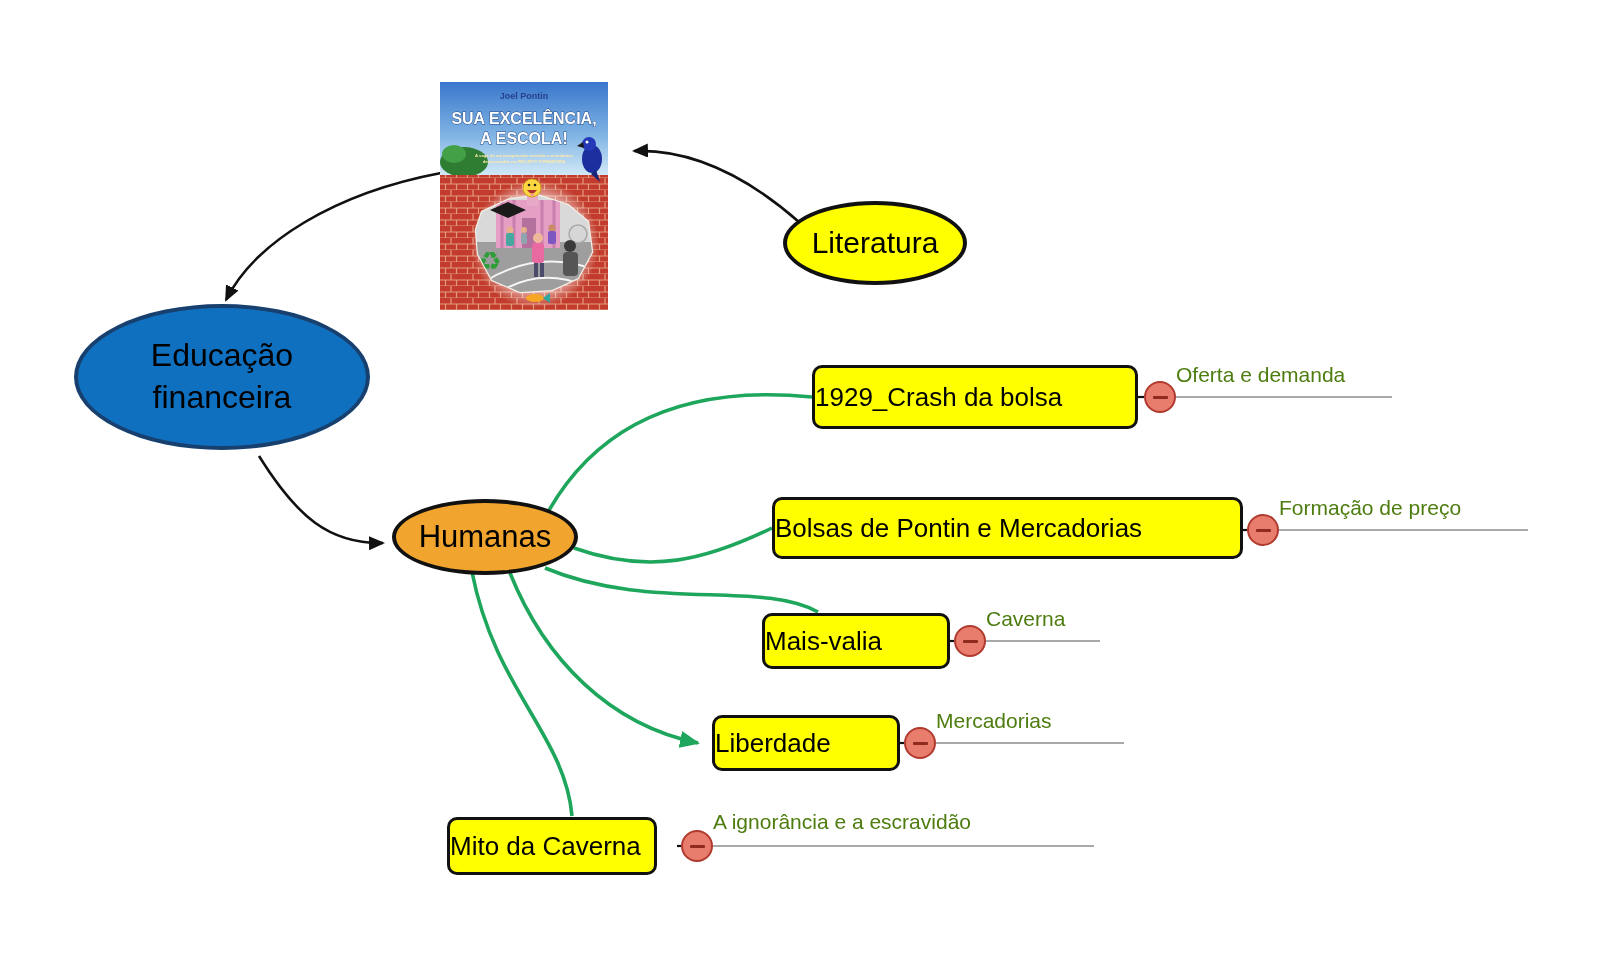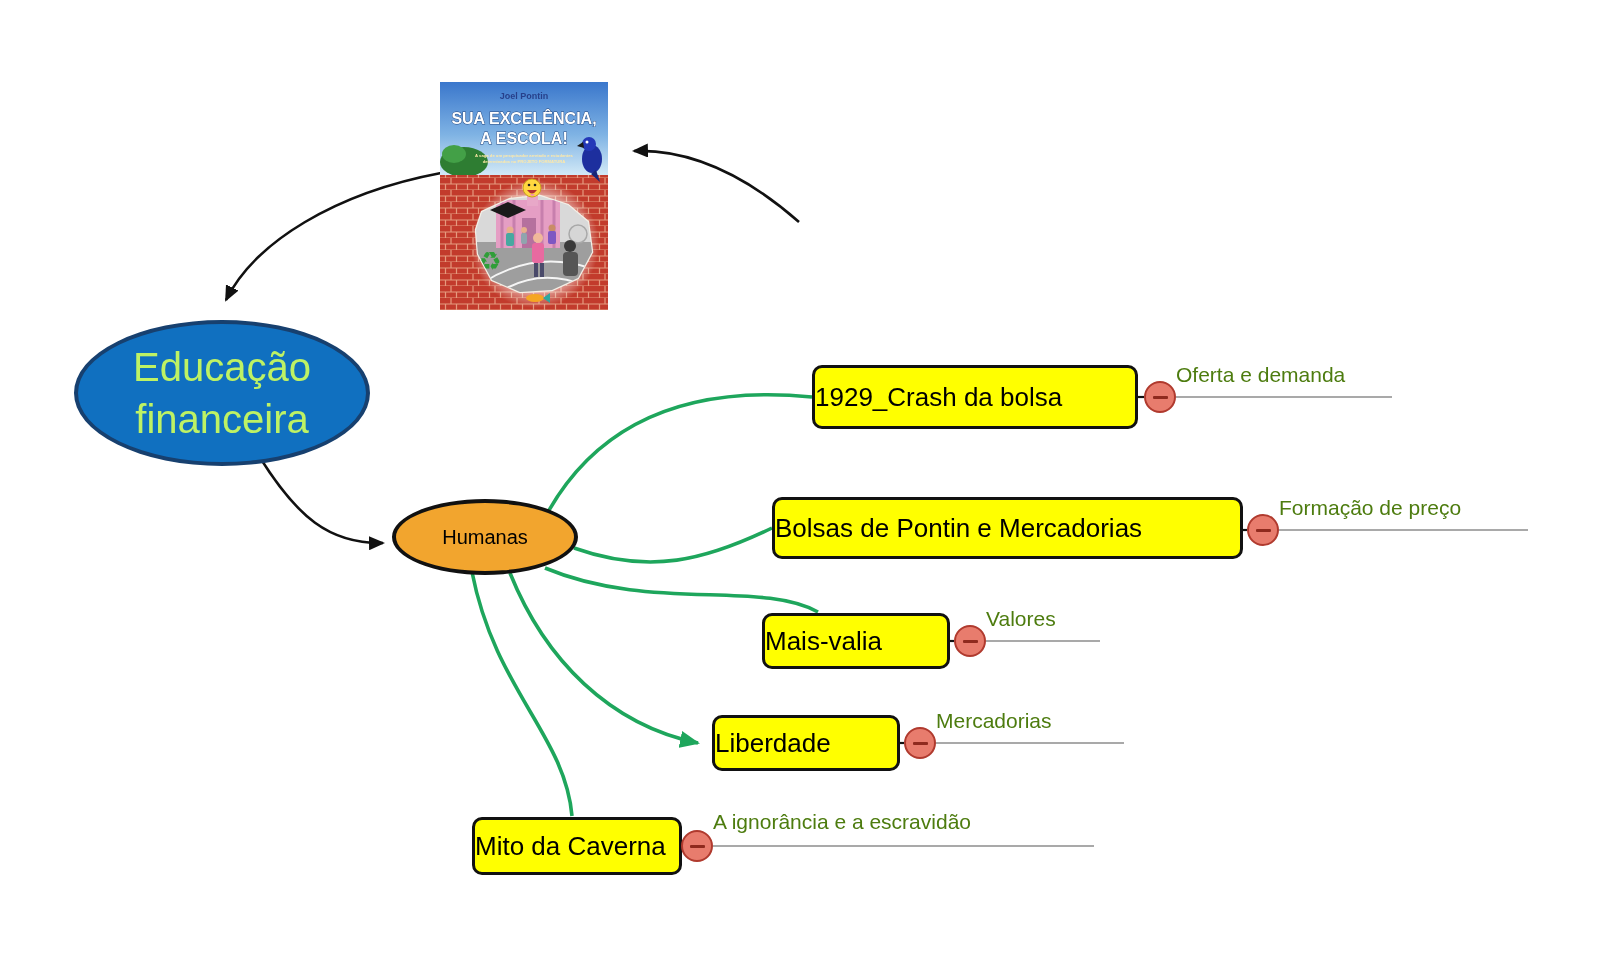--- a/index.html
+++ b/index.html
@@ -26,32 +26,32 @@
   .green-link{stroke:var(--branch-green);stroke-width:3.6;fill:none}
   .stub{stroke:var(--link-black);stroke-width:2.2;fill:none}
   .subline{stroke:var(--subline-gray);stroke-width:1.7;fill:none}
   #arrow-black path{fill:var(--link-black)}
   #arrow-green path{fill:var(--branch-green)}
 
   .node{position:absolute;display:flex;align-items:center;justify-content:center;
         text-align:center;cursor:pointer}
   .ellipse{border-radius:50%;border:4px solid #111;color:#000}
   #node-literatura{left:783px;top:201px;width:184px;height:84px;background:var(--lit-fill);font-size:30px}
-  #node-educacao{left:74px;top:320px;width:296px;height:146px;background:var(--edu-fill);
-                 border-color:var(--edu-border);color:#bef264;font-size:40px;line-height:1.3}
-  #node-humanas{left:392px;top:499px;width:186px;height:76px;background:var(--hum-fill);font-size:20px}
+  #node-educacao{left:74px;top:304px;width:296px;height:146px;background:var(--edu-fill);
+                 border-color:var(--edu-border);color:#000000;font-size:32px;line-height:1.3}
+  #node-humanas{left:392px;top:499px;width:186px;height:76px;background:var(--hum-fill);font-size:31px}
 
   .topic{position:absolute;background:var(--topic-fill);border:3.5px solid var(--topic-border);
          border-radius:10px;display:flex;align-items:center;justify-content:flex-start;
          font-size:26px;color:#000;cursor:pointer}
   #t0{left:812px;top:365px;width:326px;height:64px}
   #t1{left:772px;top:497px;width:471px;height:62px}
   #t2{left:762px;top:613px;width:188px;height:56px}
   #t3{left:712px;top:715px;width:188px;height:56px}
-  #t4{left:472px;top:817px;width:210px;height:58px}
+  #t4{left:447px;top:817px;width:210px;height:58px}
 
   .collapse{position:absolute;width:32px;height:32px;border-radius:50%;
             background:var(--collapse-fill);border:2.5px solid var(--collapse-border);
             display:flex;align-items:center;justify-content:center;cursor:pointer}
   .collapse .bar{width:15px;height:3px;background:var(--collapse-minus);border-radius:1px}
   #c0{left:1144px;top:381px}
   #c1{left:1247px;top:514px}
   #c2{left:954px;top:625px}
   #c3{left:904px;top:727px}
   #c4{left:681px;top:830px}
@@ -196,20 +196,23 @@
       </g>
 
       <text x="84" y="17" text-anchor="middle" font-size="9" font-weight="bold" fill="#27408B">Joel Pontin</text>
       <text x="84" y="42" text-anchor="middle" font-size="16" font-weight="bold" fill="#FFFFFF" stroke="#25477E" stroke-width="0.9" style="paint-order:stroke">SUA EXCELÊNCIA,</text>
       <text x="84" y="62" text-anchor="middle" font-size="16" font-weight="bold" fill="#FFFFFF" stroke="#25477E" stroke-width="0.9" style="paint-order:stroke">A ESCOLA!</text>
       <text x="84" y="75" text-anchor="middle" font-size="4.2" font-weight="bold" fill="#FFE9A8">A saga de um pesquisador arretado e estudantes</text>
       <text x="84" y="81" text-anchor="middle" font-size="4.2" font-weight="bold" fill="#FFE9A8">determinados no PROJETO FORMATURA</text>
     </svg>
   </div>
 
+  <div class="node ellipse" id="node-literatura">
+    <span>Literatura</span>
+  </div>
 
   <div class="node ellipse" id="node-educacao">
     <span>
       <span>Educação</span><br>
       <span>financeira</span>
     </span>
   </div>
 
   <div class="node ellipse" id="node-humanas">
     <span>Humanas</span>
@@ -242,17 +245,17 @@
   </div>
   <div class="collapse" id="c3">
     <span class="bar"></span>
   </div>
   <div class="collapse" id="c4">
     <span class="bar"></span>
   </div>
 
   <div class="sublabel" id="l0">Oferta e demanda</div>
   <div class="sublabel" id="l1">Formação de preço</div>
-  <div class="sublabel" id="l2">Valores</div>
+  <div class="sublabel" id="l2">Caverna</div>
   <div class="sublabel" id="l3">Mercadorias</div>
   <div class="sublabel" id="l4">A ignorância e a escravidão</div>
 
 </div>
 
 </body></html>

